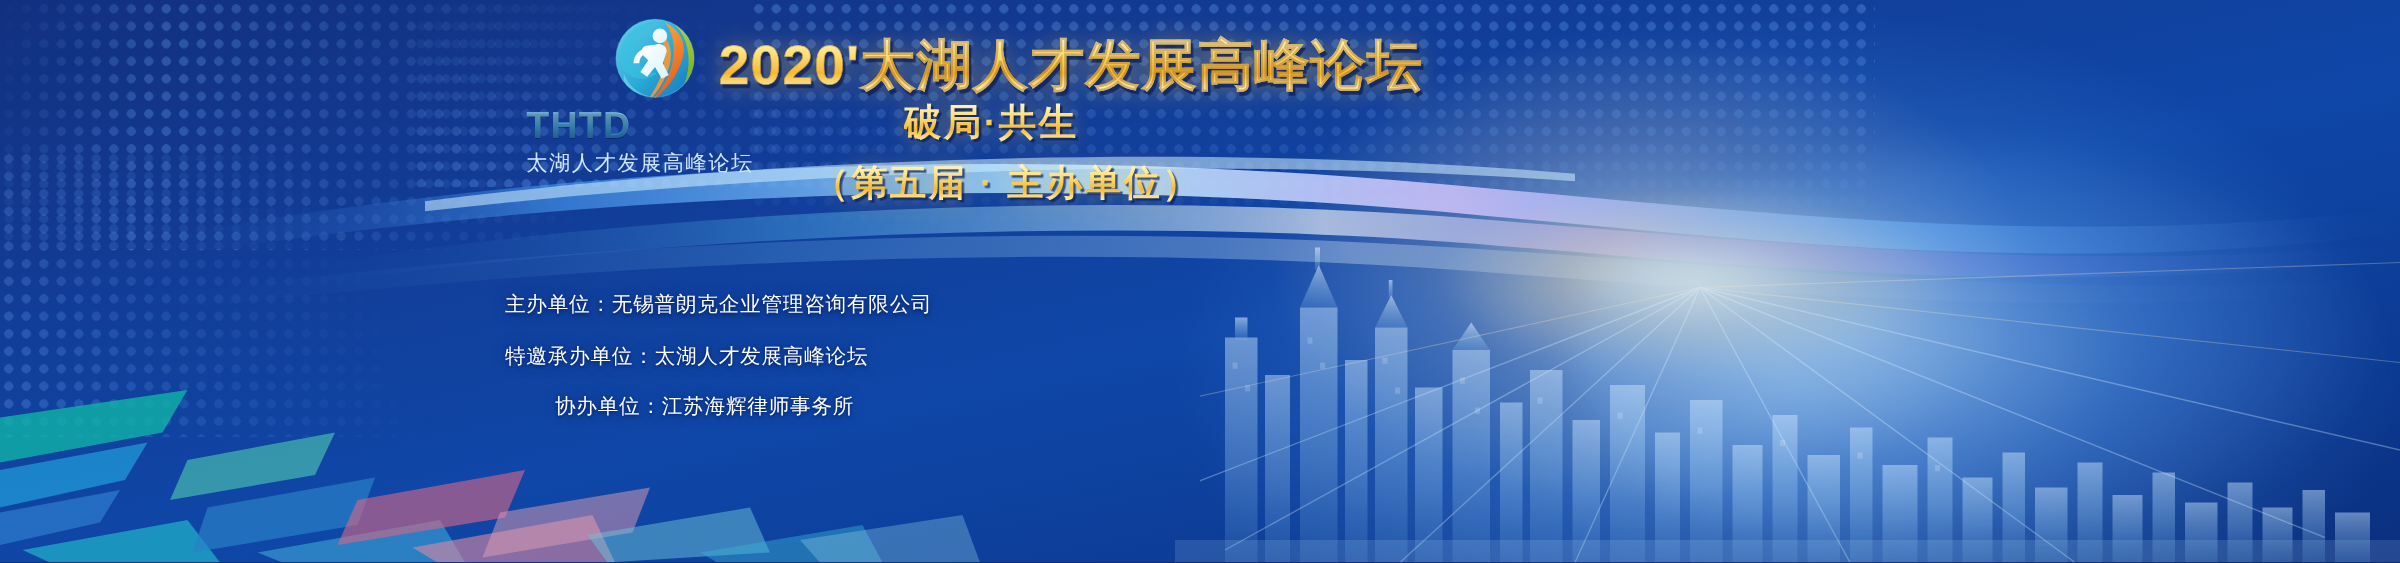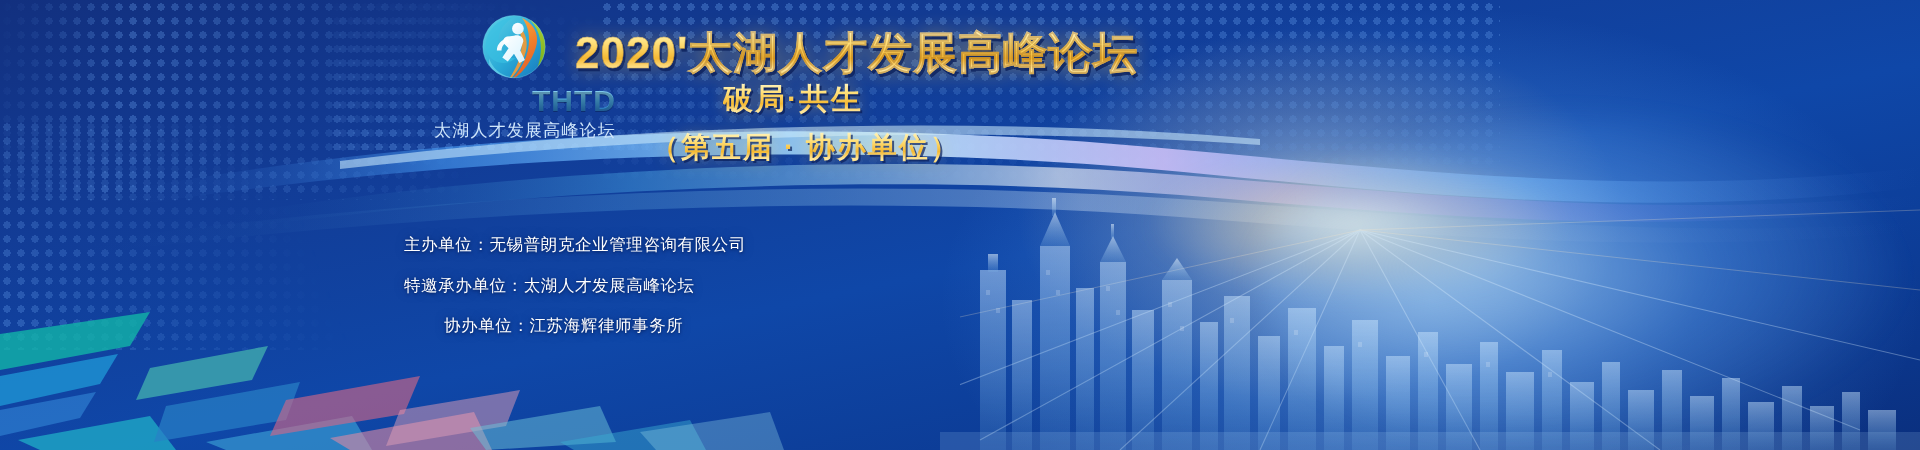--- a/index.html
+++ b/index.html
@@ -39,21 +39,21 @@
   .ribbon{position:absolute;pointer-events:none;border-radius:50%;filter:blur(1.2px);}
   .streak{position:absolute;pointer-events:none;}
 
   
   .city{position:absolute;right:0;bottom:0;width:980px;height:300px;pointer-events:none;opacity:.85;}
 
   
   .shapes{position:absolute;left:0;bottom:0;width:800px;height:200px;pointer-events:none;}
 
   
-  #logo-block{position:absolute;left:411px;top:10px;width:205px;height:125px;text-align:right;}
+  #logo-block{position:absolute;left:421px;top:10px;width:205px;height:125px;text-align:left;}
   .logo-mark{width:78px;height:78px;margin:0 auto;display:block;}
   .logo-word{
     margin-top:-2px;
     font-size:30px;font-weight:bold;letter-spacing:1px;
     font-family:"Liberation Sans",sans-serif;
     background:linear-gradient(180deg,#9fdcf5 0%,#49a8e0 50%,#1a63b4 100%);
     -webkit-background-clip:text;background-clip:text;color:transparent;
     line-height:1;
     text-shadow:0 1px 0 rgba(0,0,0,.25);
   }
@@ -311,21 +311,21 @@
       <circle cx="50" cy="47" r="40" fill="none" stroke="#7fdcf0" stroke-opacity=".35" stroke-width="1.2"></circle>
 
       <circle cx="55" cy="24" r="7.5" fill="#f59a3a" opacity=".0"></circle>
     </svg>
     <div class="logo-word">THTD</div>
     <div class="logo-sub">太湖人才发展高峰论坛</div>
   </div>
 
   <div id="main-title" class="gold">2020'太湖人才发展高峰论坛</div>
   <div id="sub-title" class="gold">破局·共生</div>
-  <div id="edition" class="gold">（第五届 · 协办单位）</div>
+  <div id="edition" class="gold">（第五届 · 主办单位）</div>
 
   <div id="orgs">
     <div class="org-line">主办单位：无锡普朗克企业管理咨询有限公司</div>
     <div class="org-line">特邀承办单位：太湖人才发展高峰论坛</div>
     <div class="org-line">协办单位：江苏海辉律师事务所</div>
   </div>
 
 </div>
 
 </body></html>

